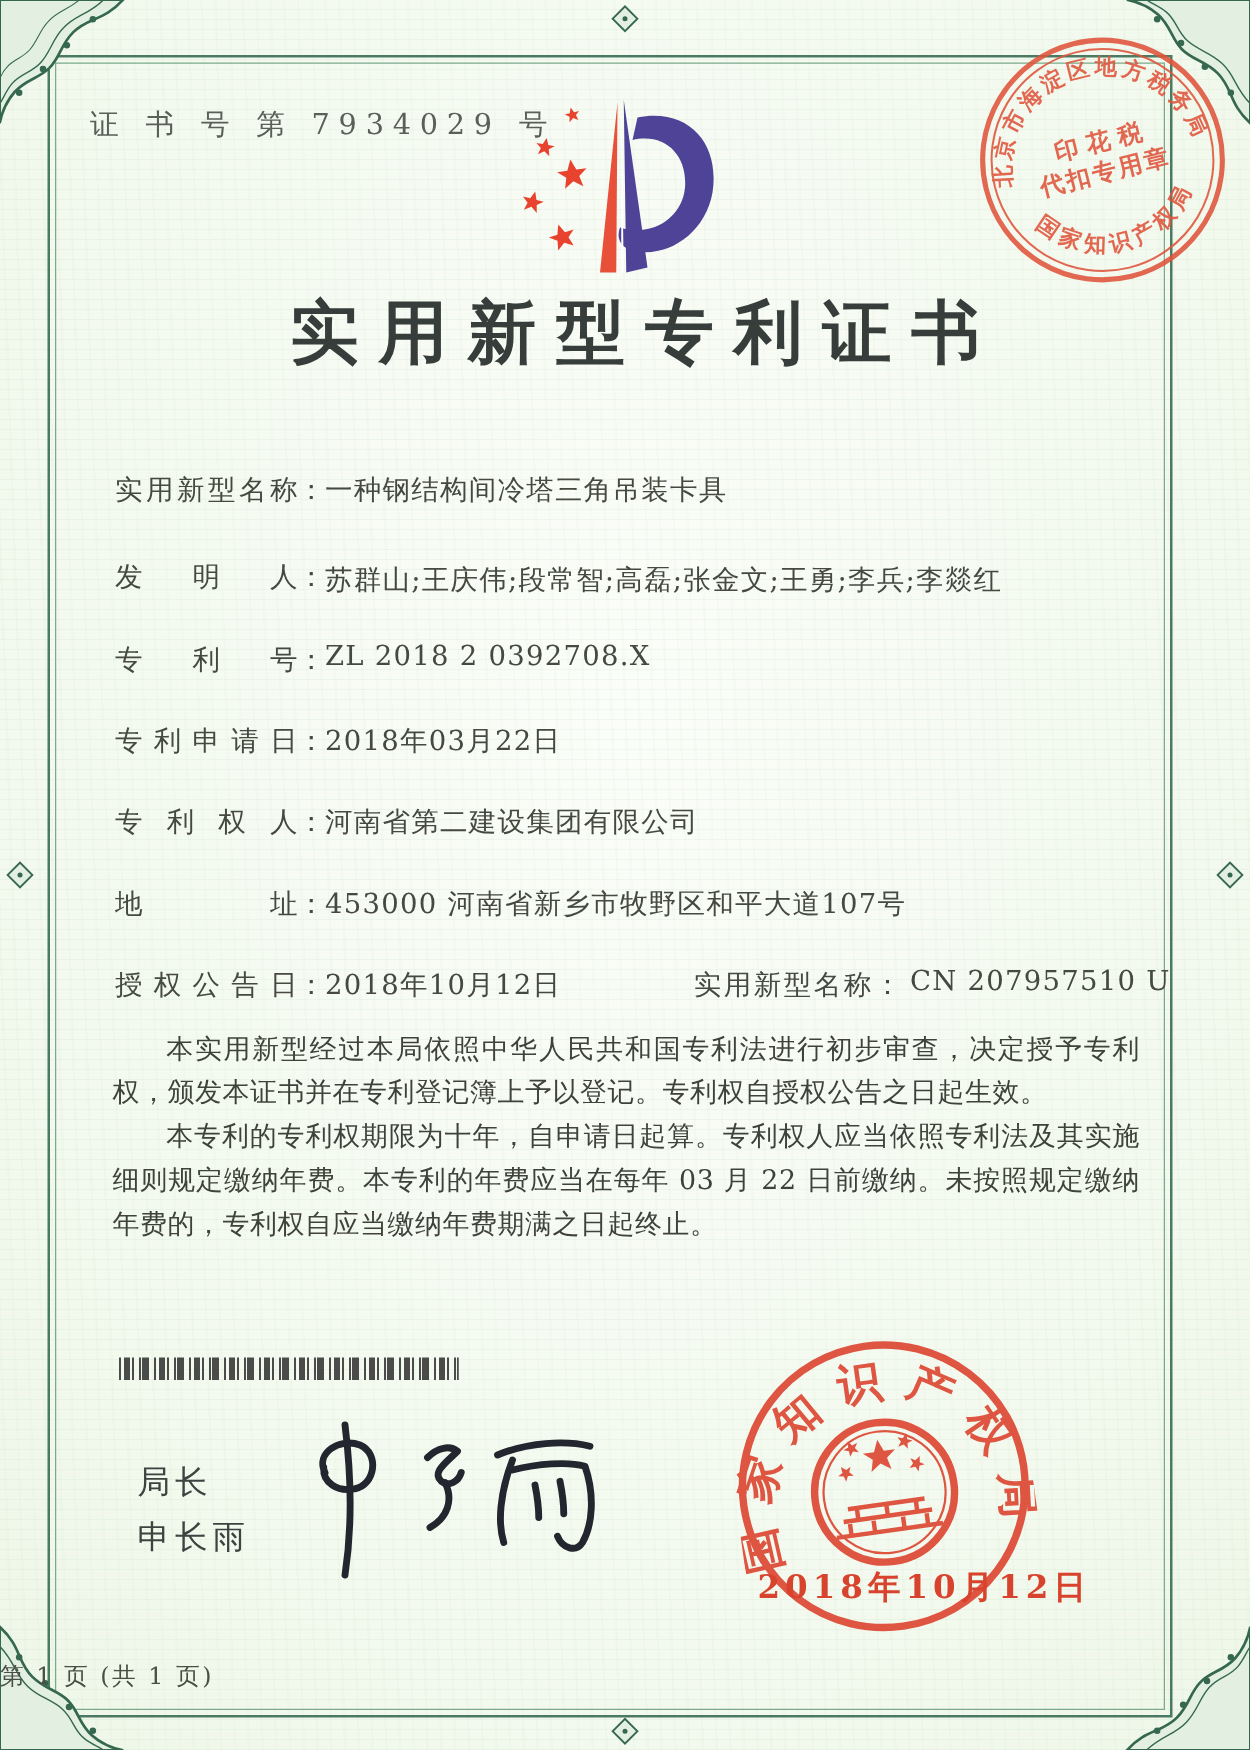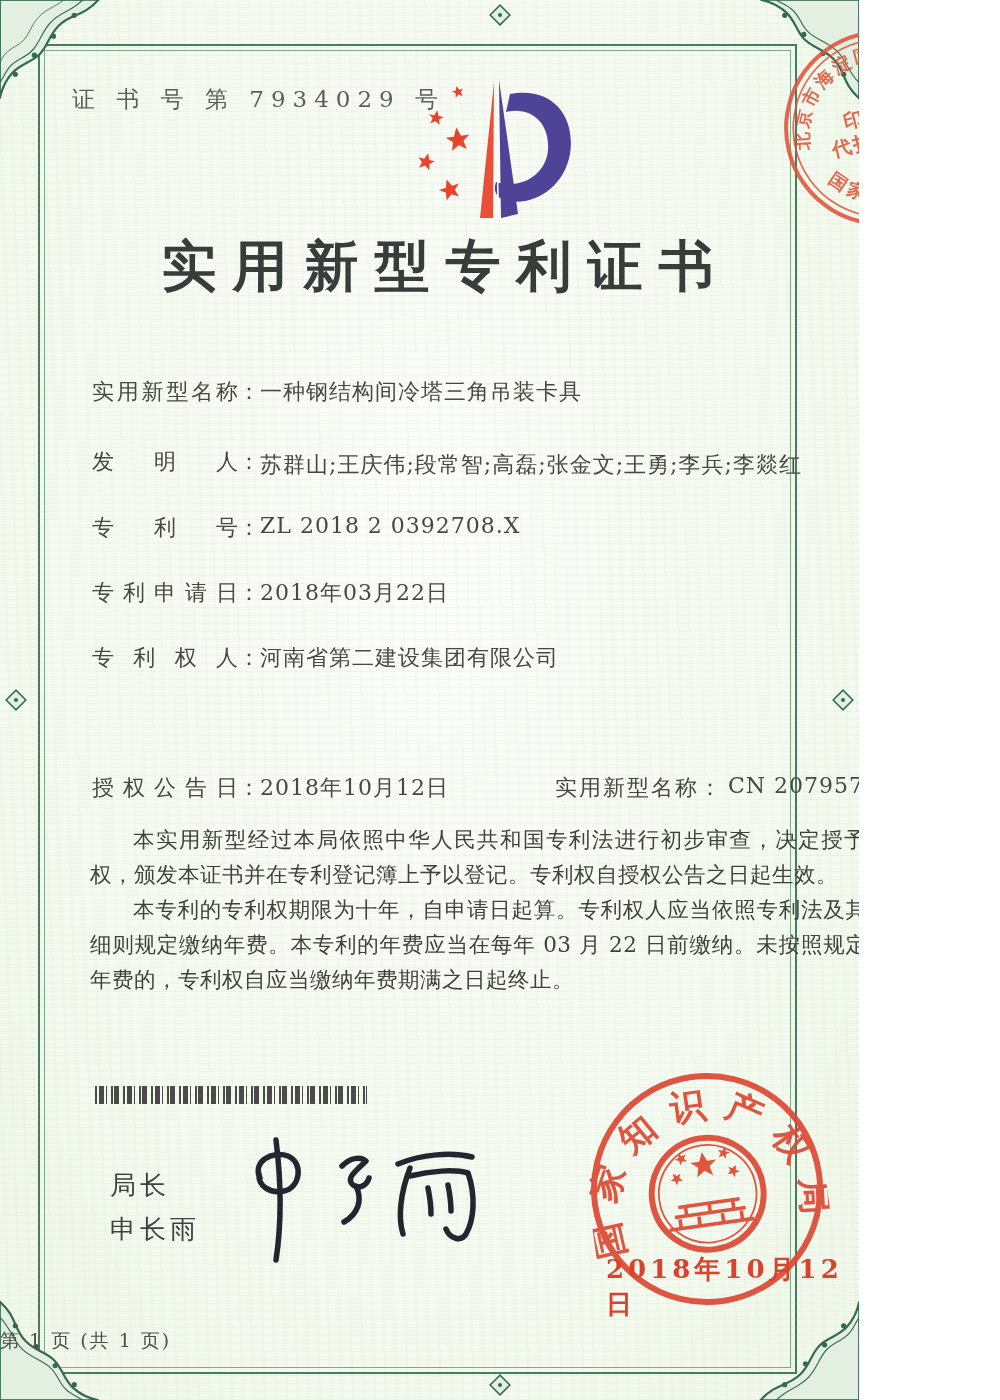--- a/index.html
+++ b/index.html
@@ -1,17 +1,17 @@
 <!DOCTYPE html>
 <html><head>
 <meta charset="utf-8">
 <style>
   html,body{margin:0;padding:0;}
   body{width:1000px;height:1400px;background:#ffffff;font-family:"DejaVu Serif","Liberation Serif",serif;}
-  .page{position:relative;width:859px;height:1400px;overflow:hidden;
+  .page{position:relative;width:1000px;height:1400px;overflow:hidden;
     background-color:#f5faee;
     background-image:
       repeating-linear-gradient(0deg, rgba(140,195,155,0.10) 0 1px, transparent 1px 8px),
       repeating-linear-gradient(88deg, rgba(160,205,170,0.05) 0 2px, transparent 2px 11px),
       radial-gradient(ellipse at 50% 40%, rgba(255,255,255,0.65), rgba(220,238,215,0.25));
   }
   .frame-outer{position:absolute;left:38px;top:44px;right:62px;bottom:26px;border:2px solid #4a7b62;}
   .frame-inner{position:absolute;inset:4px;border:1px solid #7aa98b;}
   .corner{position:absolute;width:104px;height:104px;}
   .corner.tl{left:-2px;top:-2px;}
@@ -175,20 +175,23 @@
   </div>
 
   <div class="row" style="top:578px;">
     <span class="lbl">专利申请日</span><span class="sep">：</span><span class="val">2018年03月22日</span>
   </div>
 
   <div class="row" style="top:643px;">
     <span class="lbl">专利权人</span><span class="sep">：</span><span class="val">河南省第二建设集团有限公司</span>
   </div>
 
+  <div class="row" style="top:708px;">
+    <span class="lbl">地址</span><span class="sep">：</span><span class="val">453000  河南省新乡市牧野区和平大道107号</span>
+  </div>
 
   <div class="row" style="top:773px;">
     <span class="lbl">授权公告日</span><span class="sep">：</span><span class="val">2018年10月12日</span>
     <span class="grp2"><span class="lbl2">实用新型名称</span><span>：</span> <span class="val">CN 207957510 U</span></span>
   </div>
 
   <div class="para-wrap">
     <p>本实用新型经过本局依照中华人民共和国专利法进行初步审查，决定授予专利权，颁发本证书并在专利登记簿上予以登记。专利权自授权公告之日起生效。</p>
     <p>本专利的专利权期限为十年，自申请日起算。专利权人应当依照专利法及其实施细则规定缴纳年费。本专利的年费应当在每年 03 月 22 日前缴纳。未按照规定缴纳年费的，专利权自应当缴纳年费期满之日起终止。</p>
   </div>

